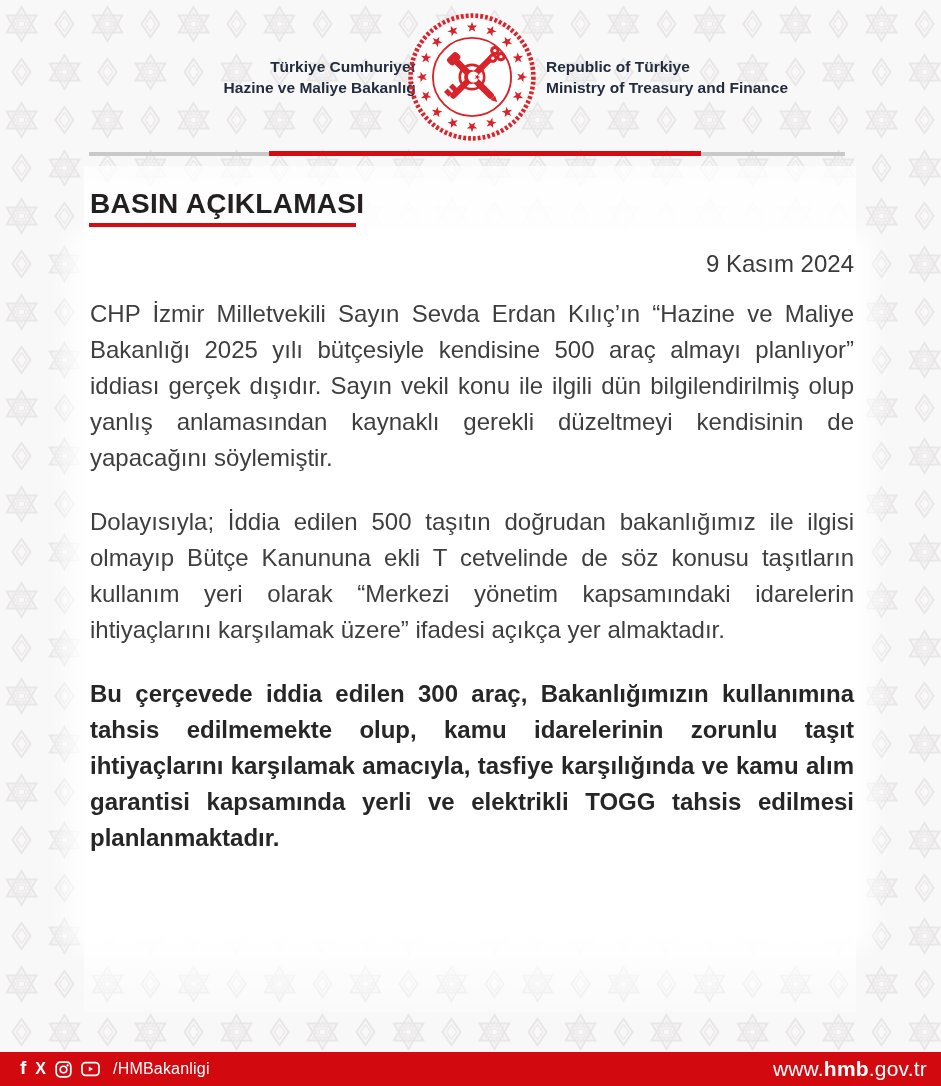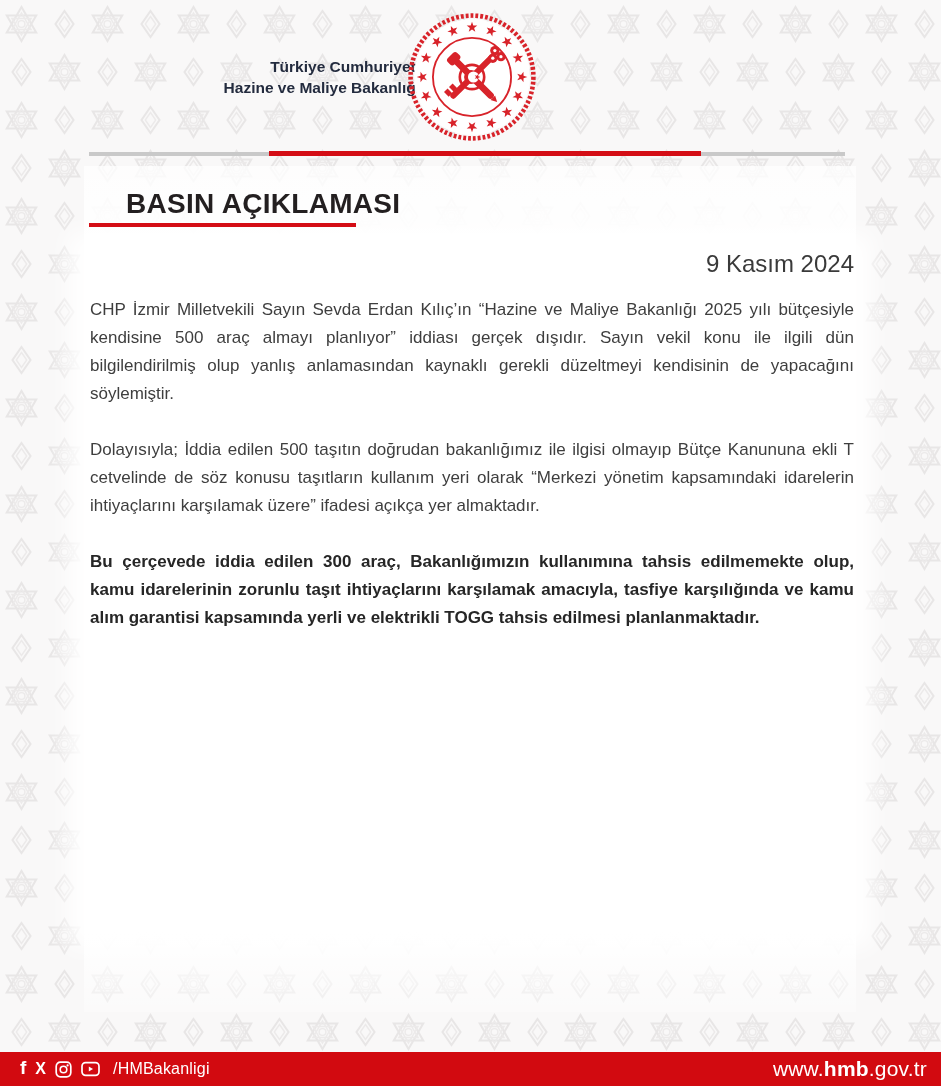--- a/index.html
+++ b/index.html
@@ -41,32 +41,32 @@
     font-weight:bold; font-size:15.5px; line-height:21px; color:#232b3e;
   }
   .logo-box { left:406px; top:10px; width:132px; height:134px; }
 
   .divider-gray { left:89px; top:152px; width:756px; height:4px; background:#c9c9c9; }
   .divider-red  { left:269px; top:151px; width:432px; height:5px; background:#d40d15; }
 
   
   .doc-title {
     left:90px; top:188px; font-size:28px; font-weight:bold;
-    color:#231f20; letter-spacing:0.3px;margin-left:36px;
+    color:#231f20; letter-spacing:0.3px;
   }
   .title-underline { left:89px; top:223px; width:267px; height:4px; background:#d40d15; }
   .doc-date {
     left:90px; top:250px; width:764px; text-align:right;
     font-size:24px; color:#3a3a3a;
   }
 
   
   .body-text { left:90px; top:296px; width:764px; }
   .body-text p {
-    font-size:17px; line-height:28px; color:#3e3e3e;
+    font-size:24px; line-height:36px; color:#3e3e3e;
     text-align:justify; margin-bottom:28px;
   }
   .body-text p.bold { font-weight:bold; color:#262626; }
 
   
   .footer-bar {
     left:0; bottom:0; width:941px; height:34px; background:#d20a10;
     display:flex; align-items:center; justify-content:space-between;
     padding:0 14px 0 20px; z-index:3; position:absolute;
   }
@@ -163,20 +163,22 @@
       <circle cx="85.5" cy="47.5" r="1.6" fill="#ffffff"></circle>
 
       <circle cx="65" cy="66" r="12" fill="#ffffff" class="red-s" stroke-width="2.6"></circle>
       <circle cx="64" cy="66" r="6.8" class="red-f"></circle>
       <circle cx="66.4" cy="66" r="5.4" fill="#ffffff"></circle>
       <use href="#lstar" transform="translate(70.2 66) scale(0.55) rotate(90)"></use>
     </svg>
   </div>
 
   <div class="layer org-right">
+    <div>Republic of Türkiye</div>
+    <div>Ministry of Treasury and Finance</div>
   </div>
 
   <div class="layer divider-gray"></div>
   <div class="layer divider-red"></div>
 
   <h1 class="layer doc-title">BASIN AÇIKLAMASI</h1>
   <div class="layer title-underline"></div>
   <div class="layer doc-date">9 Kasım 2024</div>
 
   <div class="layer body-text">

